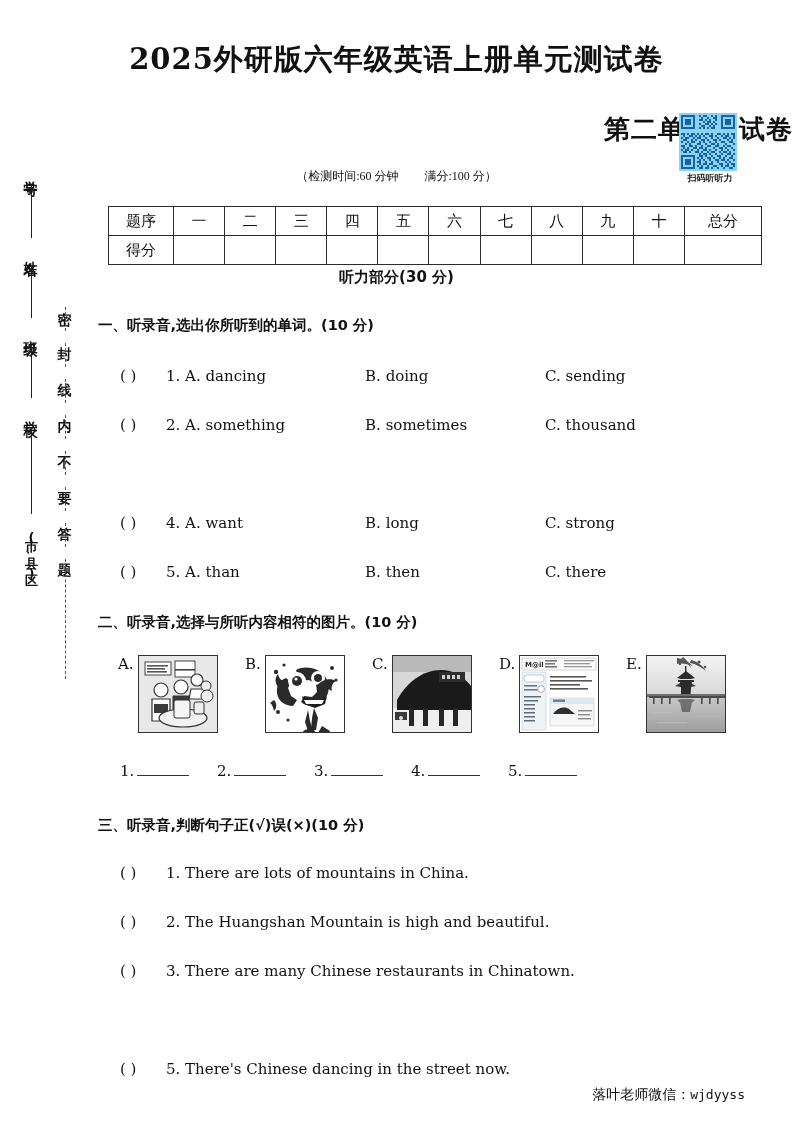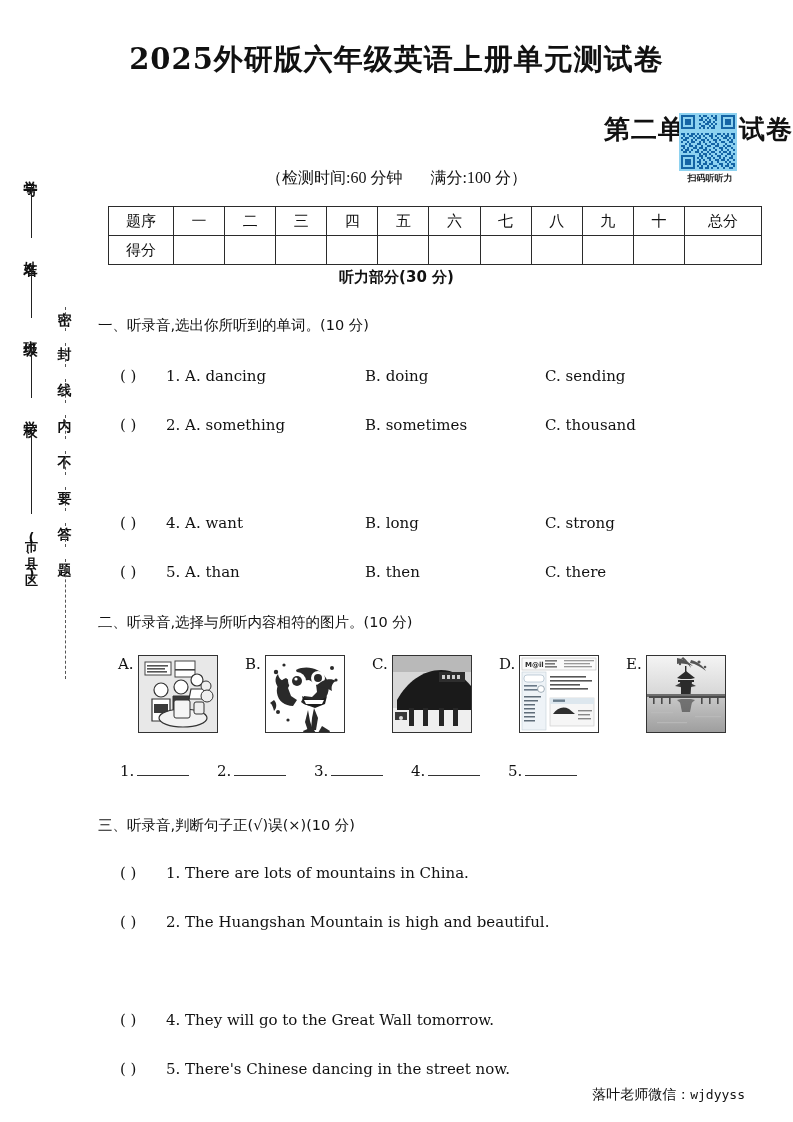--- a/index.html
+++ b/index.html
@@ -45,21 +45,21 @@
     font-size:29px;font-weight:bold;letter-spacing:1px;
     font-family:"DejaVu Serif","Liberation Serif",serif;
   }
   .title2{
     position:absolute;left:0;right:0;top:112px;text-align:right;
     font-size:26px;font-weight:bold;letter-spacing:1px;
     font-family:"DejaVu Sans","Liberation Sans",sans-serif;
   }
   .subinfo{
     position:absolute;left:0;right:0;top:168px;text-align:center;
-    font-size:16px;letter-spacing:0px;
+    font-size:12px;letter-spacing:0px;
   }
   .subinfo .gap{display:inline-block;width:20px;}
 
   
   .qrwrap{position:absolute;left:679px;top:113px;width:62px;text-align:center;}
   .qr{width:58px;height:58px;display:block;}
   .qrcap{
     font-size:9px;font-weight:bold;color:#1a1a1a;margin-top:1px;
     font-family:"DejaVu Sans","Liberation Sans",sans-serif;letter-spacing:0px;
   }
@@ -82,21 +82,21 @@
   .scoretable td.tot{width:74px;}
 
   
   .part-head{
     position:absolute;left:0;right:0;text-align:center;
     font-size:15px;font-weight:bold;
     font-family:"DejaVu Sans","Liberation Sans",sans-serif;
   }
   .sec-head{
     position:absolute;left:98px;
-    font-size:14.5px;font-weight:normal;
+    font-size:14.5px;font-weight:bold;
     font-family:"DejaVu Sans","Liberation Sans",sans-serif;
     letter-spacing:0px;white-space:nowrap;
   }
   .qrow{
     position:absolute;left:120px;width:650px;
     font-size:15px;
     font-family:"DejaVu Serif","Liberation Serif",serif;
     white-space:nowrap;
   }
   .qrow .paren{display:inline-block;width:46px;}
@@ -631,23 +631,23 @@
   <div class="sec-head" style="top:816px;">三、听录音,判断句子正(√)误(×)(10 分)</div>
 
   <div class="tf-row" style="top:864px;">
     <span class="paren">(     )</span><span>1.</span>
     <span>There are lots of mountains in China.</span>
   </div>
   <div class="tf-row" style="top:913px;">
     <span class="paren">(     )</span><span>2.</span>
     <span>The Huangshan Mountain is high and beautiful.</span>
   </div>
-  <div class="tf-row" style="top:1011px;">
-    <span class="paren">(     )</span><span>4.</span>
-    <span>They will go to the Great Wall tomorrow.</span>
+  <div class="tf-row" style="top:962px;">
+    <span class="paren">(     )</span><span>3.</span>
+    <span>There are many Chinese restaurants in Chinatown.</span>
   </div>
   <div class="tf-row" style="top:1060px;">
     <span class="paren">(     )</span><span>5.</span>
     <span>There's Chinese dancing in the street now.</span>
   </div>
 
   <div class="footer">
     <span>落叶老师微信：</span><span class="mono">wjdyyss</span>
   </div>
 

